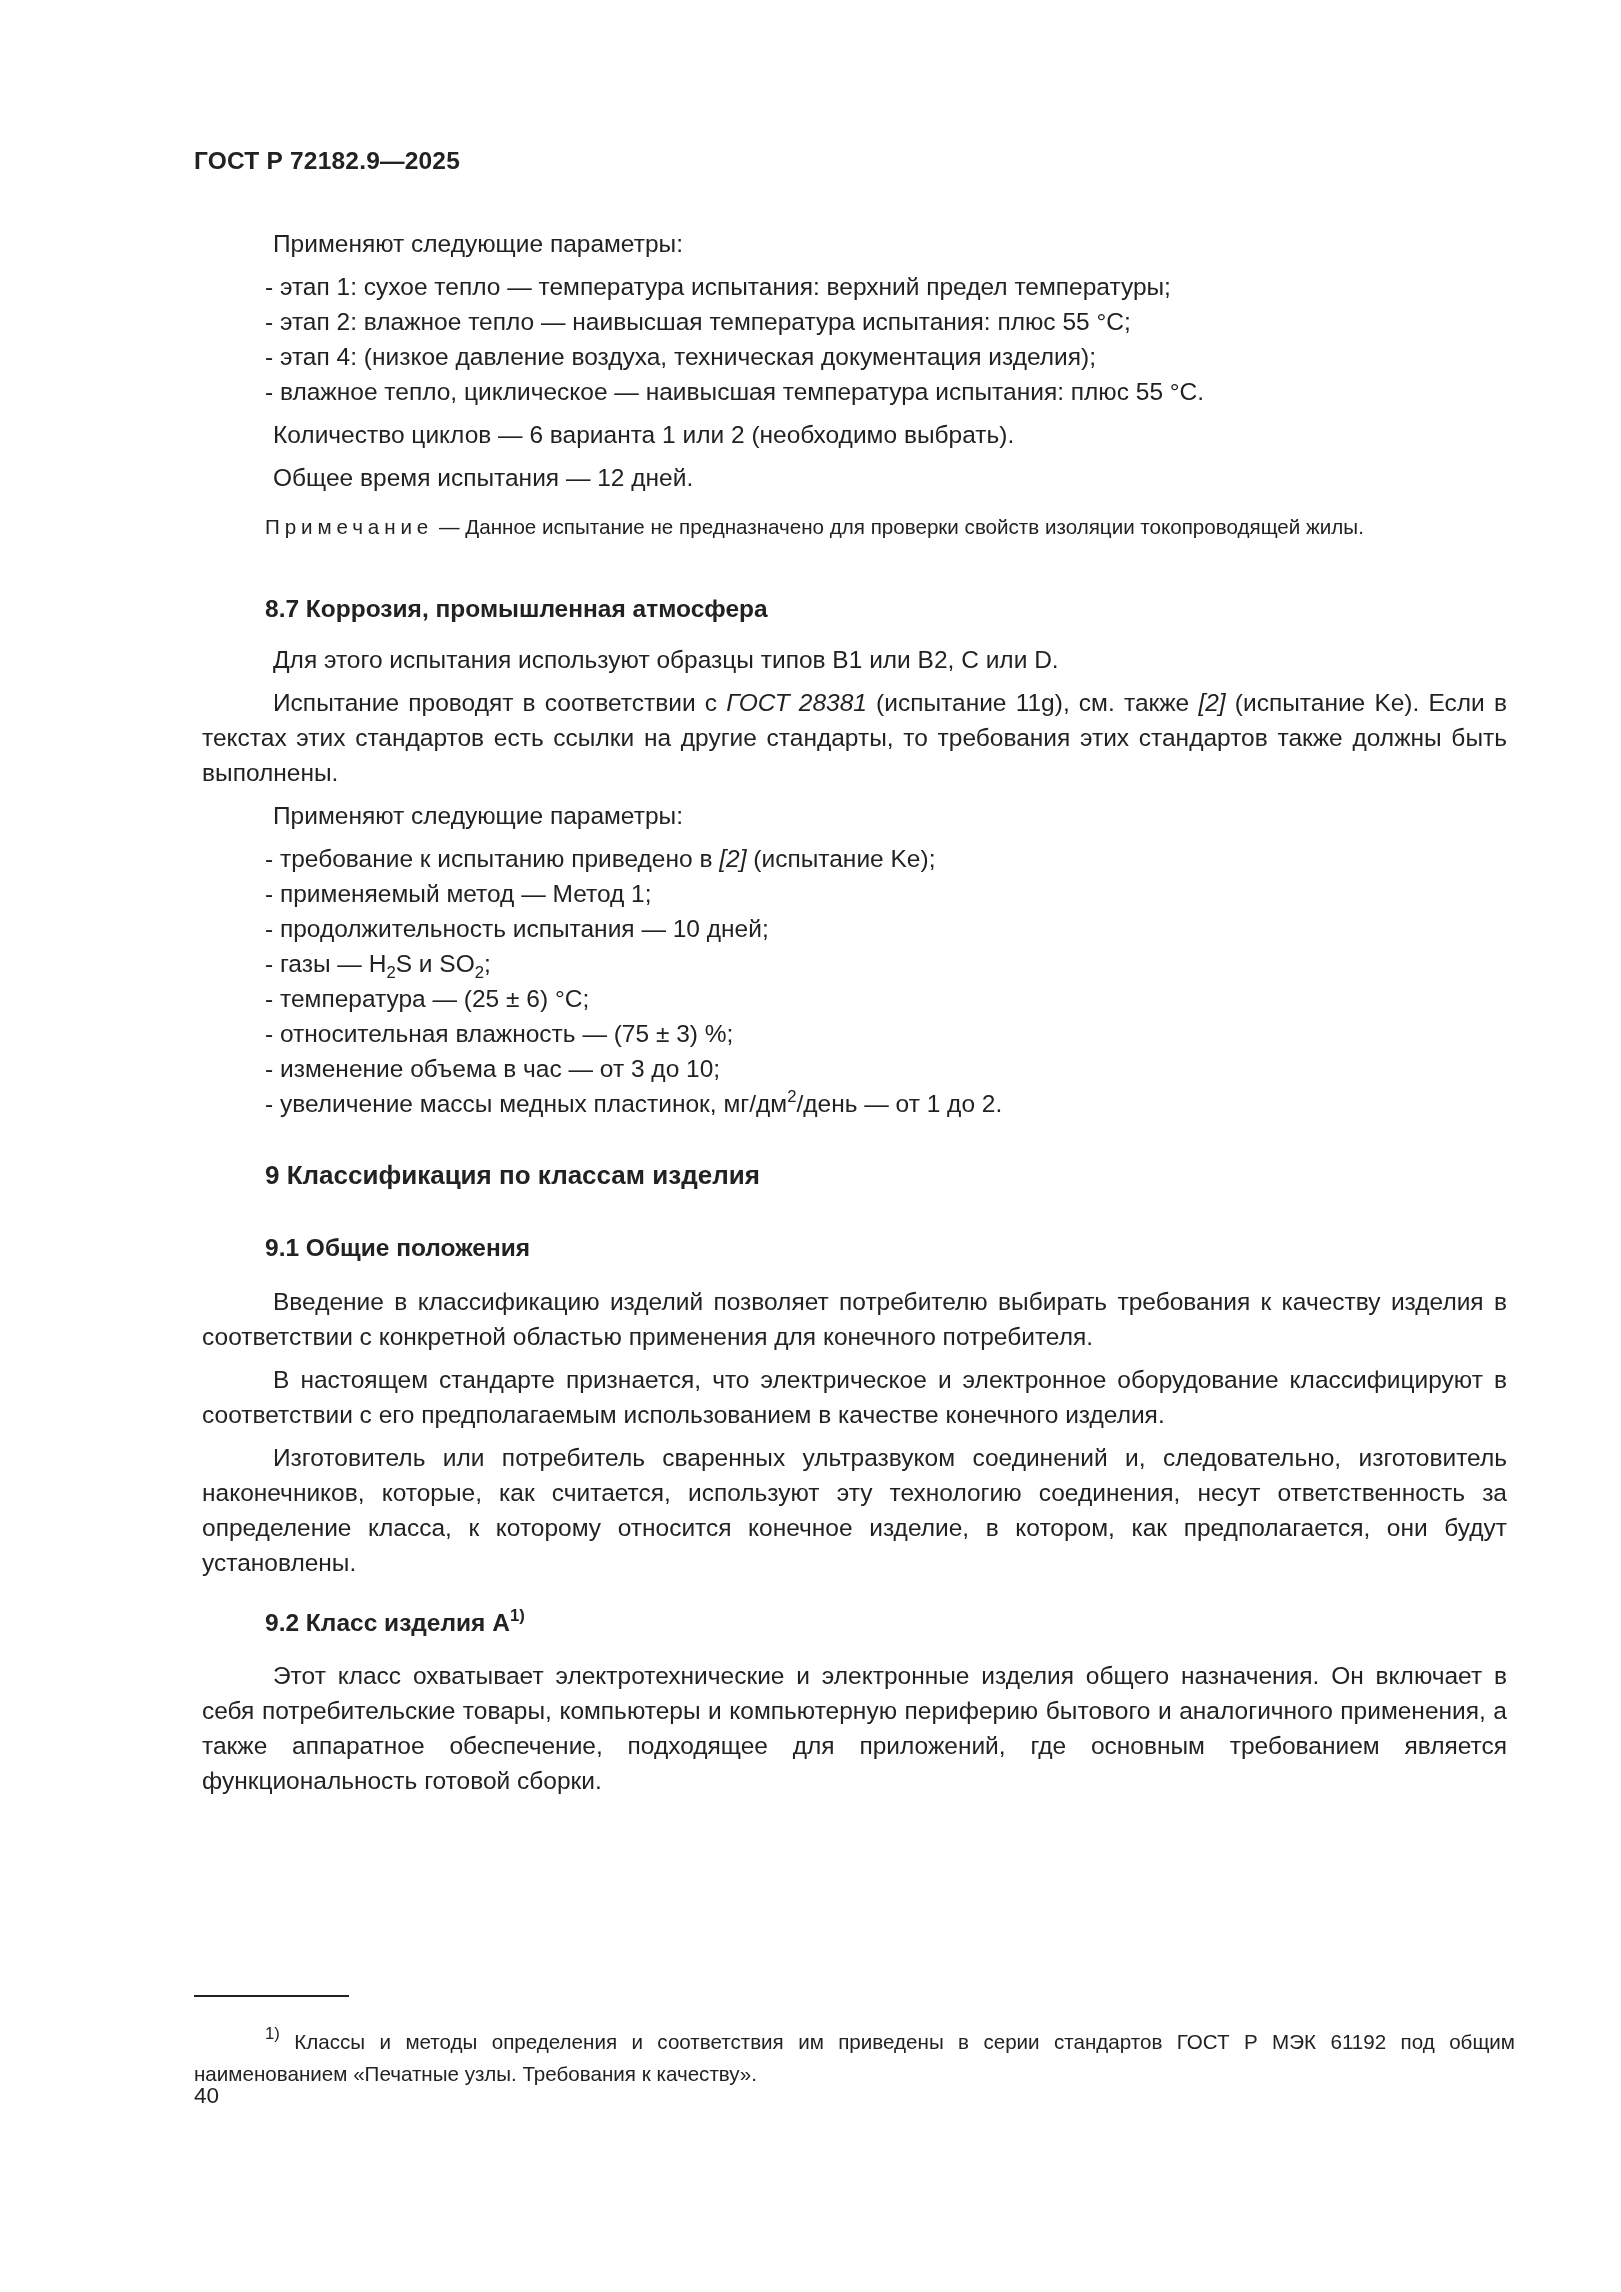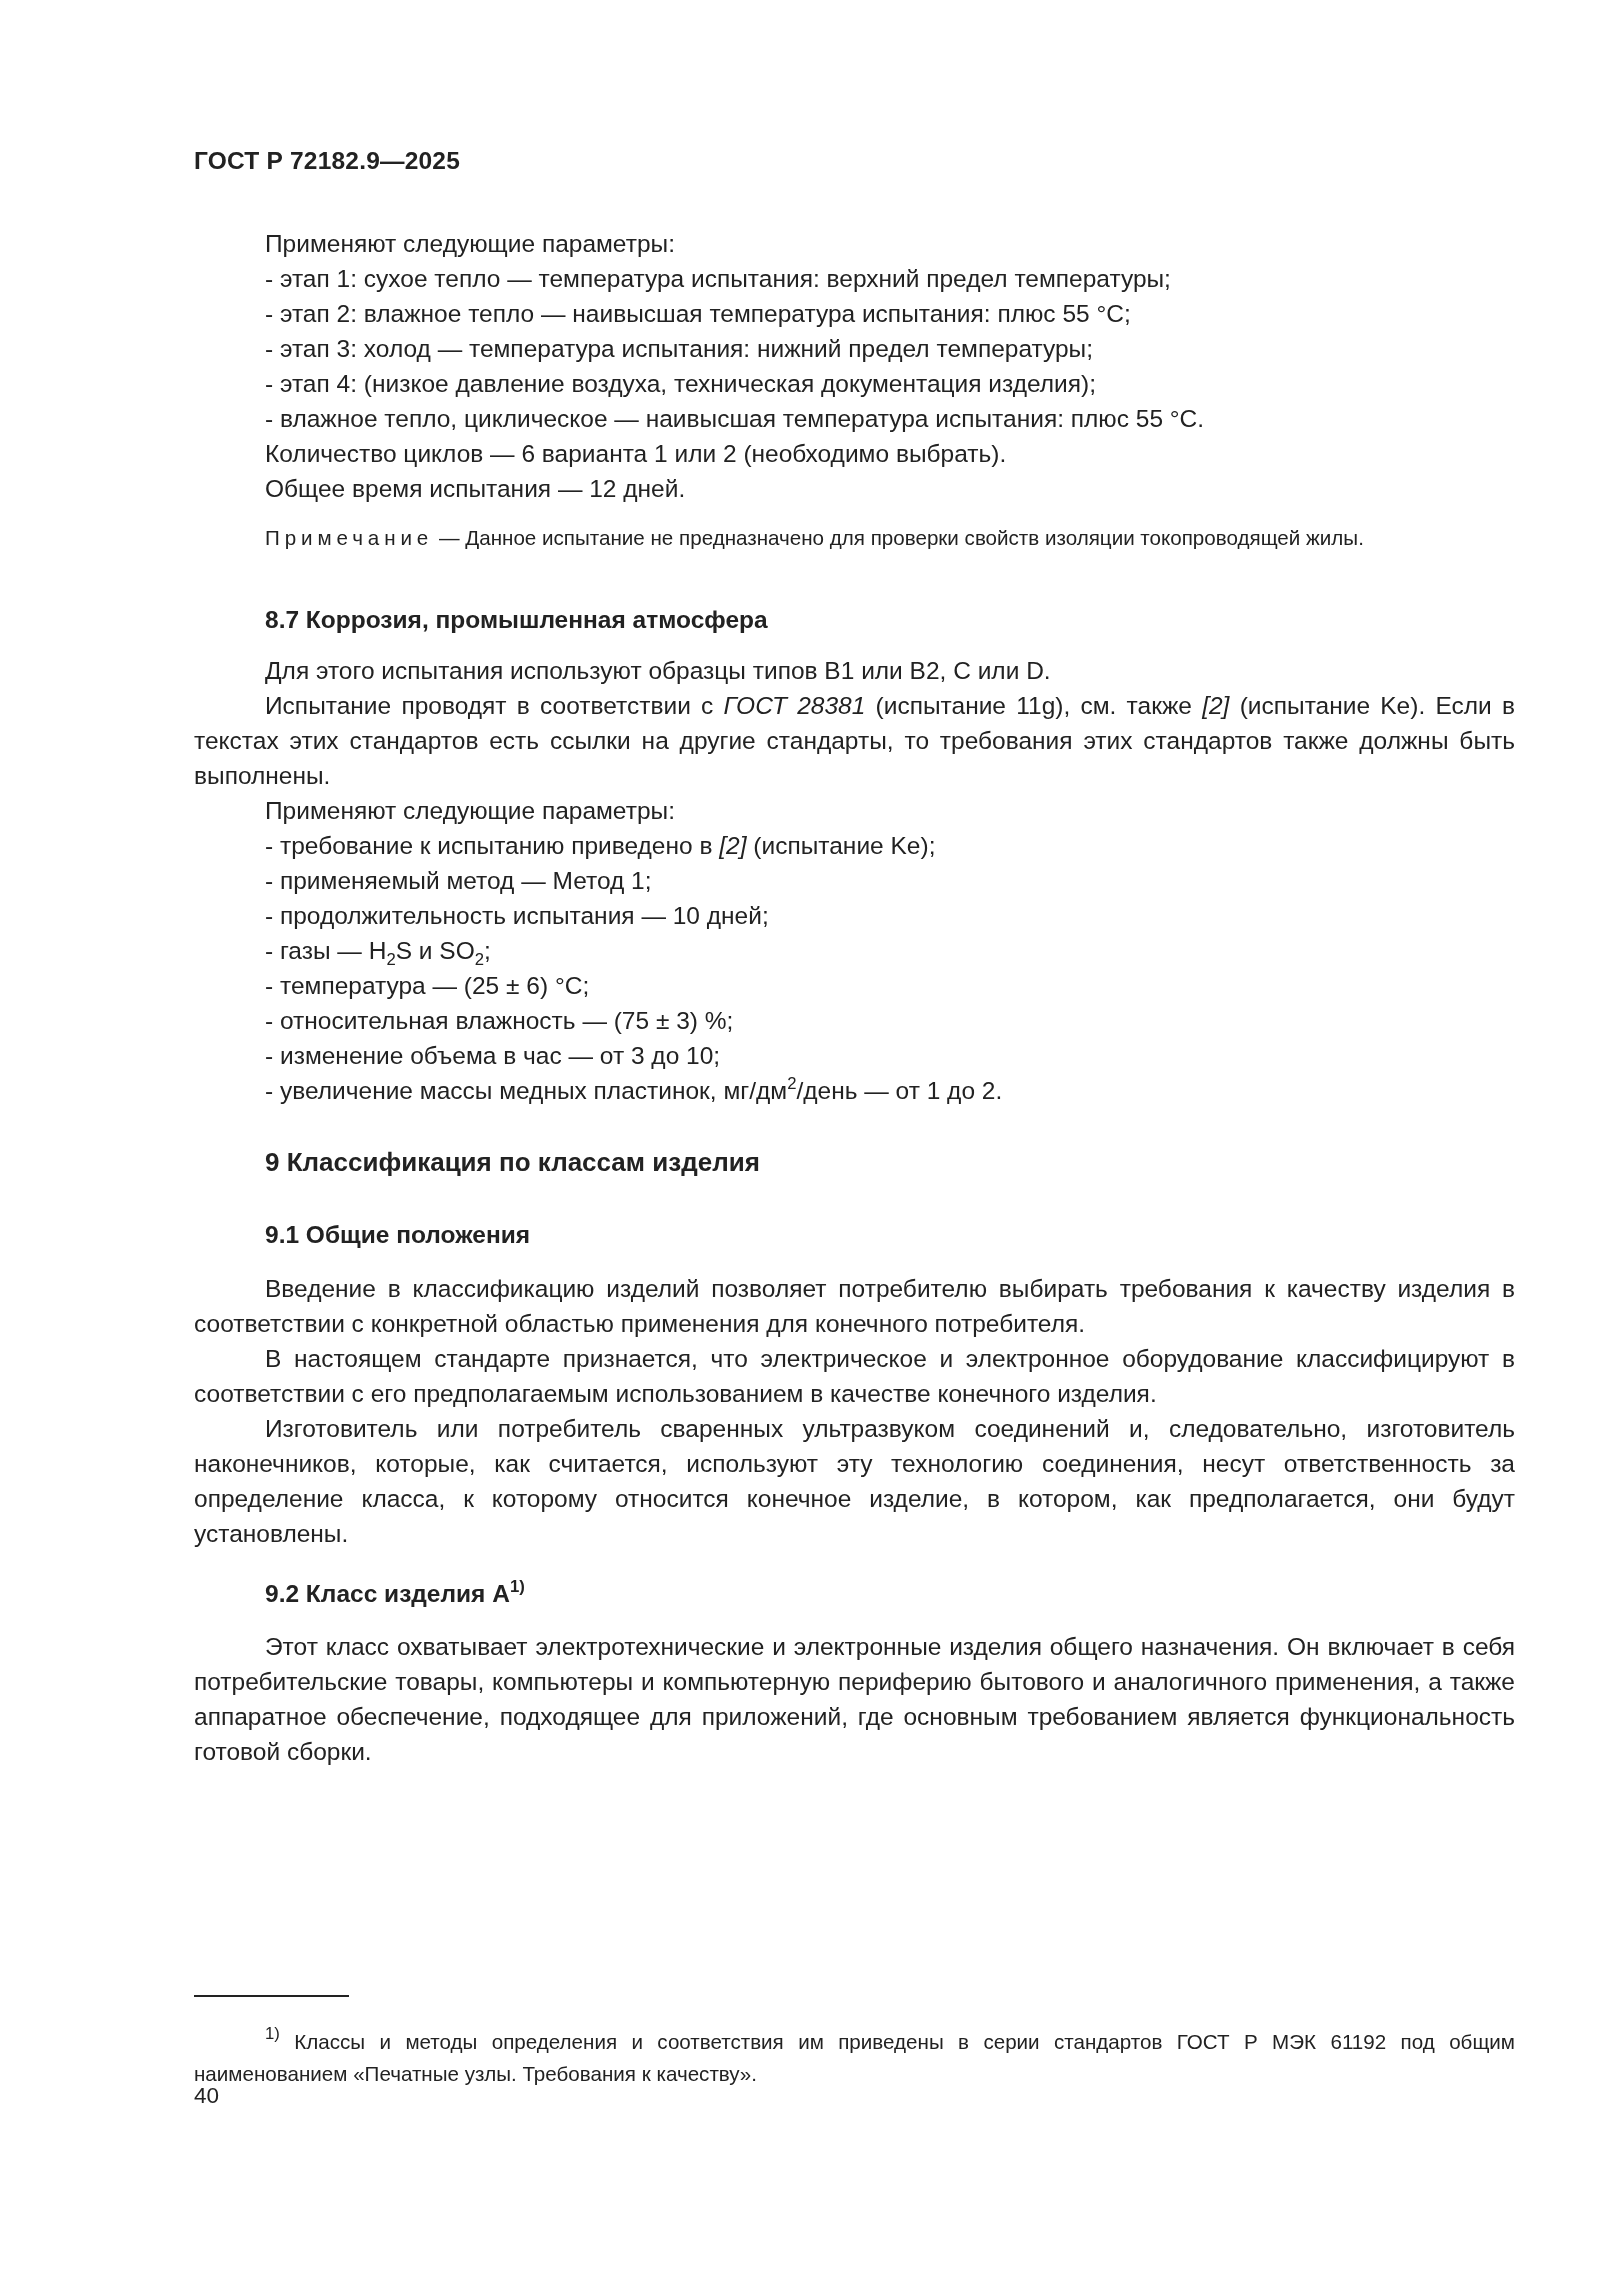--- a/index.html
+++ b/index.html
@@ -1,20 +1,20 @@
 <!DOCTYPE html>
 <html><head>
 <meta charset="utf-8">
 <style>
   html, body { margin:0; padding:0; background:#fff; }
   body { width:1621px; height:2293px; position:relative; overflow:hidden;
          font-family:"Liberation Sans", sans-serif; color:#222; }
   .page { position:absolute; left:194px; top:147px; width:1321px; }
   .hdr { font-weight:bold; font-size:24.5px; letter-spacing:0.2px; margin:0 0 51px 0; }
-  .p { font-size:24.5px; line-height:35px; text-align:justify; margin:0; }
+  .p { font-size:24.5px; line-height:35px; text-align:justify; margin:8px; }
   .ind { text-indent:71px; }
   .li { font-size:24.5px; line-height:35px; margin:0; padding-left:71px; }
   .note { font-size:20.6px; line-height:31px; text-indent:71px; margin:15.7px 0 0 0; text-align:justify; }
   .note .lbl { letter-spacing:4.9px; }
   .h2 { font-weight:bold; font-size:24.5px; margin:53px 0 19.6px 71px; }
   .h1 { font-weight:bold; font-size:26px; margin:39px 0 0 71px; }
   .h1b { font-weight:bold; font-size:24.5px; margin:43px 0 21.6px 71px; }
   i { font-style:italic; }
   sub { font-size:16.7px; vertical-align:-5.9px; line-height:0; }
   sup { font-size:16.7px; vertical-align:9.8px; line-height:0; }
@@ -24,21 +24,20 @@
 </style>
 </head>
 <body>
 
 <div class="page">
   <div class="hdr">ГОСТ Р 72182.9—2025</div>
 
   <p class="p ind">Применяют следующие параметры:</p>
   <p class="li">-  этап 1: сухое тепло — температура испытания: верхний предел температуры;</p>
   <p class="li">-  этап 2: влажное тепло — наивысшая температура испытания: плюс 55 °С;</p>
-  <p class="li">-  этап 3: холод — температура испытания: нижний предел температуры;</p>
   <p class="li">-  этап 4: (низкое давление воздуха, техническая документация изделия);</p>
   <p class="li">-  влажное тепло, циклическое — наивысшая температура испытания: плюс 55 °С.</p>
   <p class="p ind">Количество циклов — 6 варианта 1 или 2 (необходимо выбрать).</p>
   <p class="p ind">Общее время испытания — 12 дней.</p>
   <p class="note"><span class="lbl">Примечание</span><span> — Данное испытание не предназначено для проверки свойств изоляции токопроводящей жилы.</span></p>
 
   <div class="h2">8.7  Коррозия, промышленная атмосфера</div>
   <p class="p ind">Для этого испытания используют образцы типов В1 или В2, С или D.</p>
   <p class="p ind"><span>Испытание проводят в соответствии с </span><i>ГОСТ 28381</i><span> (испытание 11g), см. также </span><i>[2]</i><span> (испытание Ke). Если в текстах этих стандартов есть ссылки на другие стандарты, то требования этих стандартов также должны быть выполнены.</span></p>
   <p class="p ind">Применяют следующие параметры:</p>

